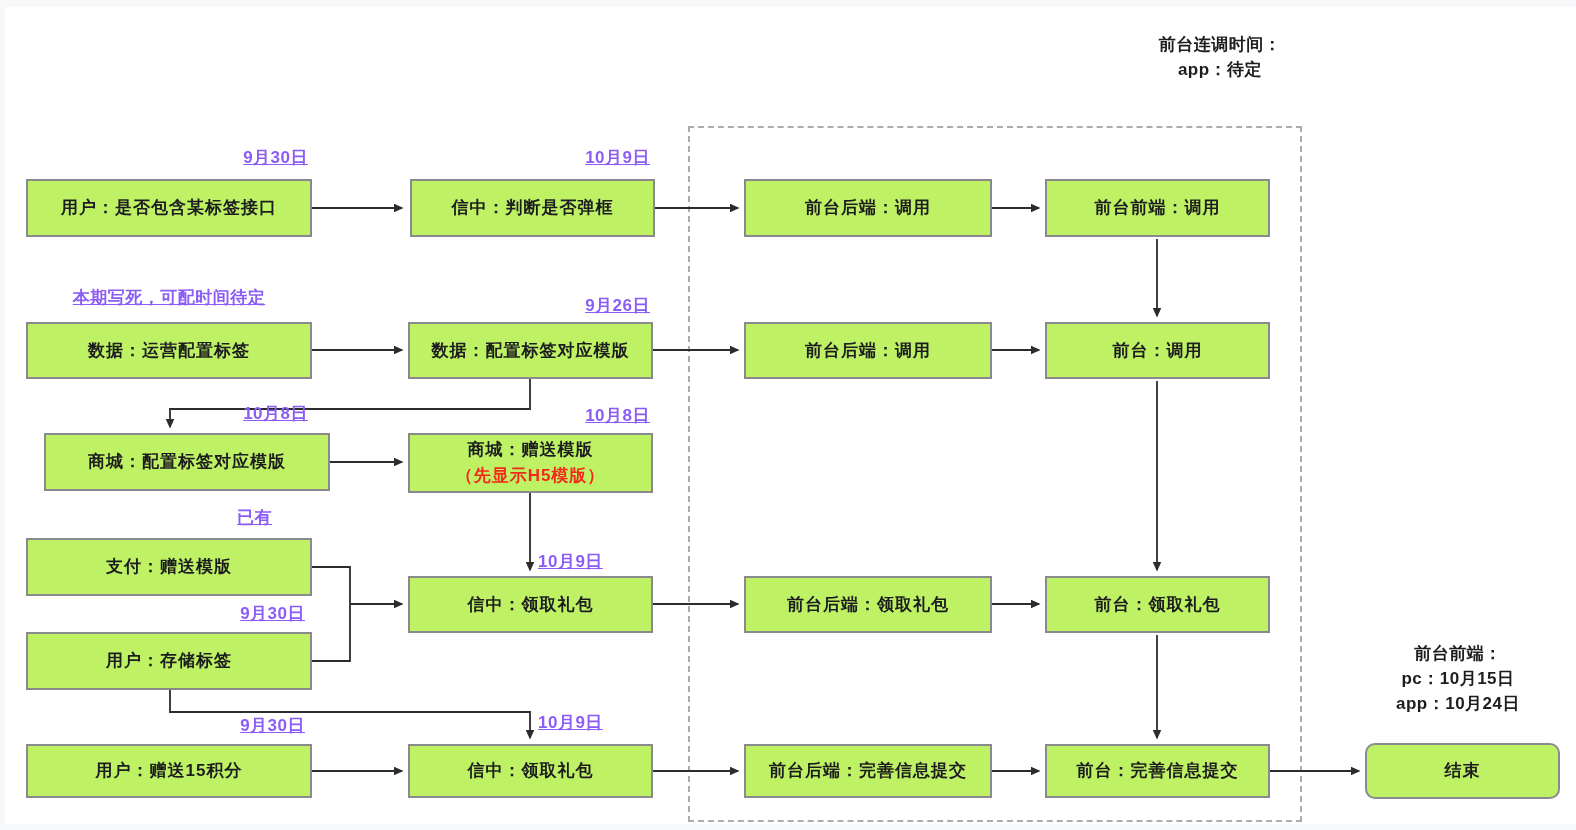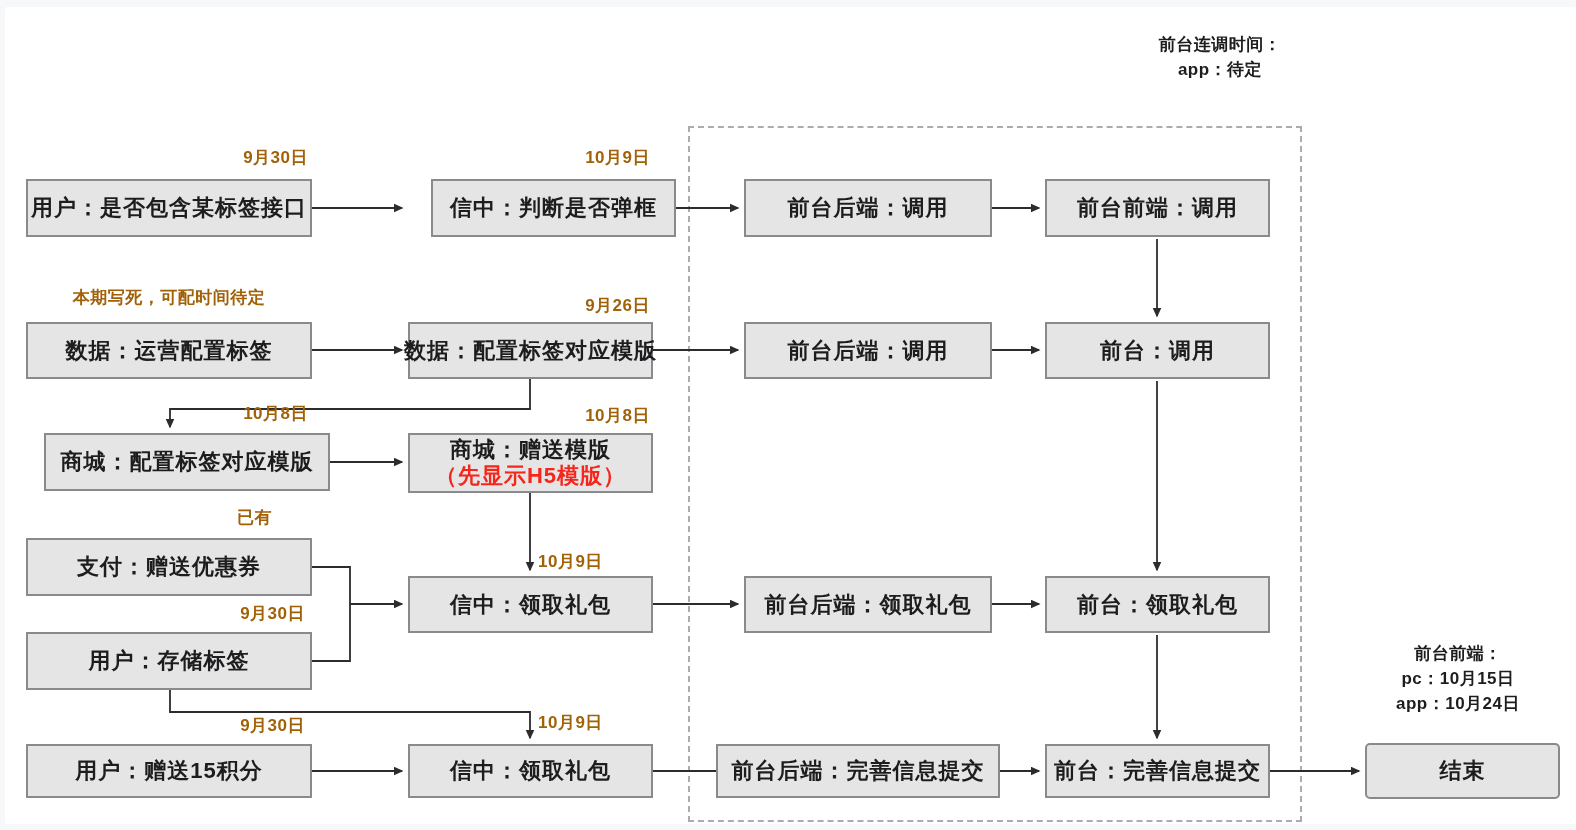--- a/index.html
+++ b/index.html
@@ -20,30 +20,30 @@
     position: absolute; left: -5px; top: -7px; width: 1576px; height: 830px;
   }
   svg.connectors {
     position: absolute; left: 0; top: 0; width: 1576px; height: 830px;
   }
   .dashed-region {
     position: absolute; left: 688px; top: 126px; width: 614px; height: 696px;
     border: 2px dashed #ababb0; background: transparent;
   }
   .node {
-    position: absolute; background: #e5e5e5; border: 2px solid #89898e;
+    position: absolute; background: #bef264; border: 2px solid #89898e;
     display: flex; flex-direction: column; align-items: center; justify-content: center;
-    font-size: 22px; font-weight: 600; color: #1d1d1f; letter-spacing: 1px;
+    font-size: 17px; font-weight: 600; color: #1d1d1f; letter-spacing: 1px;
     white-space: nowrap; line-height: 26px; z-index: 2;
   }
-  .node.terminal { border-radius: 5px; }
+  .node.terminal { border-radius: 10px; }
   .node .sub { color: #f5271d; }
   .lbl {
-    position: absolute; font-size: 17px; font-weight: 600; color: #a16207;
-    white-space: nowrap; letter-spacing: 0.5px; z-index: 3;
+    position: absolute; font-size: 17px; font-weight: 600; color: #8b5cf6;
+    white-space: nowrap; letter-spacing: 0.5px; z-index: 3; text-decoration: underline;
   }
   .ann {
     position: absolute; text-align: center; font-size: 17px; font-weight: 600;
     color: #1d1d1f; line-height: 25px; letter-spacing: 0.5px; z-index: 3;
   }
 </style>
 </head>
 <body>
 
 <div id="stage">
@@ -77,21 +77,21 @@
         <path d="M170 690 V712 H530 V738" marker-end="url(#arw)"></path>
         <path d="M312 771 H402" marker-end="url(#arw)"></path>
         <path d="M653 771 H738" marker-end="url(#arw)"></path>
         <path d="M992 771 H1039" marker-end="url(#arw)"></path>
         <path d="M1270 771 H1359" marker-end="url(#arw)"></path>
       </svg>
 
       <div class="node" style="left:26px;top:179px;width:286px;height:58px">
         <span>用户：是否包含某标签接口</span>
       </div>
-      <div class="node" style="left:431px;top:179px;width:245px;height:58px">
+      <div class="node" style="left:410px;top:179px;width:245px;height:58px">
         <span>信中：判断是否弹框</span>
       </div>
       <div class="node" style="left:744px;top:179px;width:248px;height:58px">
         <span>前台后端：调用</span>
       </div>
       <div class="node" style="left:1045px;top:179px;width:225px;height:58px">
         <span>前台前端：调用</span>
       </div>
 
       <div class="node" style="left:26px;top:322px;width:286px;height:57px">
@@ -109,21 +109,21 @@
 
       <div class="node" style="left:44px;top:433px;width:286px;height:58px">
         <span>商城：配置标签对应模版</span>
       </div>
       <div class="node" style="left:408px;top:433px;width:245px;height:60px">
         <span>商城：赠送模版</span>
         <span class="sub">（先显示H5模版）</span>
       </div>
 
       <div class="node" style="left:26px;top:538px;width:286px;height:58px">
-        <span>支付：赠送优惠券</span>
+        <span>支付：赠送模版</span>
       </div>
       <div class="node" style="left:408px;top:576px;width:245px;height:57px">
         <span>信中：领取礼包</span>
       </div>
       <div class="node" style="left:744px;top:576px;width:248px;height:57px">
         <span>前台后端：领取礼包</span>
       </div>
       <div class="node" style="left:1045px;top:576px;width:225px;height:57px">
         <span>前台：领取礼包</span>
       </div>
@@ -131,21 +131,21 @@
       <div class="node" style="left:26px;top:632px;width:286px;height:58px">
         <span>用户：存储标签</span>
       </div>
 
       <div class="node" style="left:26px;top:744px;width:286px;height:54px">
         <span>用户：赠送15积分</span>
       </div>
       <div class="node" style="left:408px;top:744px;width:245px;height:54px">
         <span>信中：领取礼包</span>
       </div>
-      <div class="node" style="left:716px;top:744px;width:284px;height:54px">
+      <div class="node" style="left:744px;top:744px;width:248px;height:54px">
         <span>前台后端：完善信息提交</span>
       </div>
       <div class="node" style="left:1045px;top:744px;width:225px;height:54px">
         <span>前台：完善信息提交</span>
       </div>
       <div class="node terminal" style="left:1365px;top:743px;width:195px;height:56px">
         <span>结束</span>
       </div>
 
       <span class="lbl" style="right:1268px;top:146px">9月30日</span>

